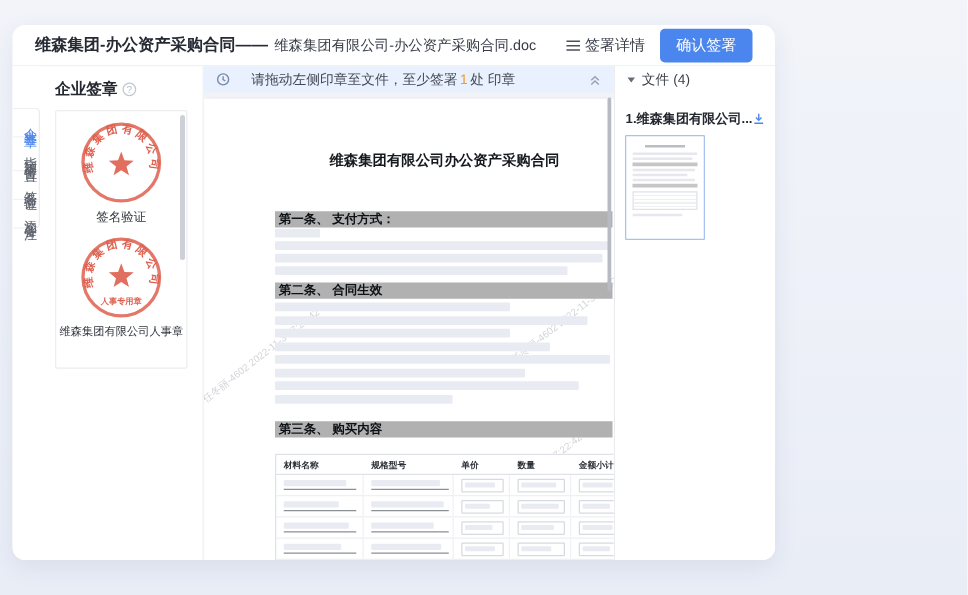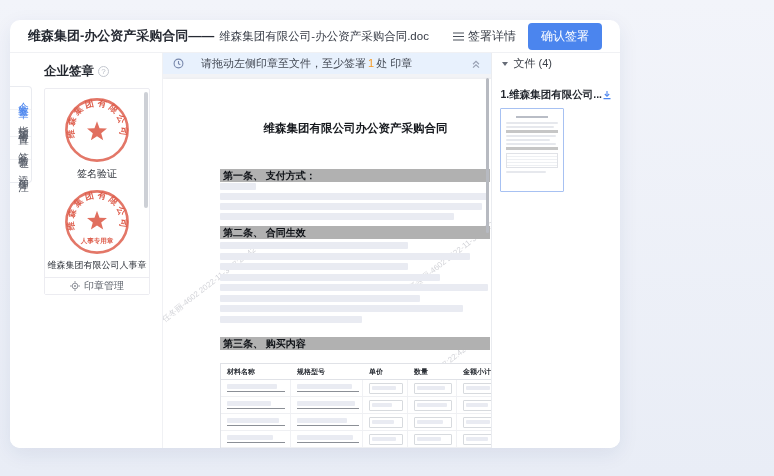--- a/index.html
+++ b/index.html
@@ -166,33 +166,20 @@
             <polygon points="40,27 42.9,35 51.4,35.3 44.8,40.6 47.1,48.7 40,44 33,48.7 35.2,40.6 28.6,35.3 37.1,35" fill="#de5f4e" opacity=".9"></polygon>
             <text font-size="10" fill="#de5f4e" letter-spacing="3" font-weight="bold">
               <textPath href="#arc2" startOffset="50%" text-anchor="middle">维森集团有限公司</textPath>
             </text>
             <text x="40" y="64" font-size="7.5" fill="#de5f4e" text-anchor="middle" font-weight="bold">人事专用章</text>
           </svg>
           <div class="seal-label small">维森集团有限公司人事章</div>
 
         </div>
         <div class="sthumb"></div>
-        <div class="seal-footer">
-          <svg width="10" height="10" viewBox="0 0 12 12">
-            <circle cx="6" cy="6" r="3.4" fill="none" stroke="#82868f" stroke-width="1.1"></circle>
-            <circle cx="6" cy="6" r="1.1" fill="#82868f"></circle>
-            <g stroke="#82868f" stroke-width="1.1">
-              <line x1="6" y1="0" x2="6" y2="2"></line>
-                <line x1="6" y1="10" x2="6" y2="12"></line>
-              <line x1="0" y1="6" x2="2" y2="6"></line>
-                <line x1="10" y1="6" x2="12" y2="6"></line>
-            </g>
-          </svg>
-          <span>印章管理</span>
-        </div>
       </div>
     </div>
 
     <div class="doc-area">
       <div class="notice">
         <svg width="11" height="11" viewBox="0 0 11 11">
           <circle cx="5.5" cy="5.5" r="4.4" fill="none" stroke="#7888ac" stroke-width="1.1"></circle>
           <path d="M5.5,3 V5.7 L7.3,6.8" fill="none" stroke="#7888ac" stroke-width="1.1"></path>
         </svg>
         <span><span>请拖动左侧印章至文件，至少签署</span><span class="hl">1</span><span>处 印章</span></span>

